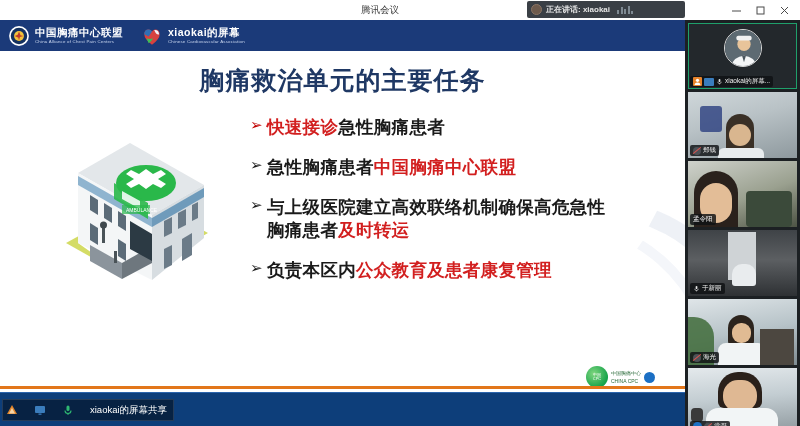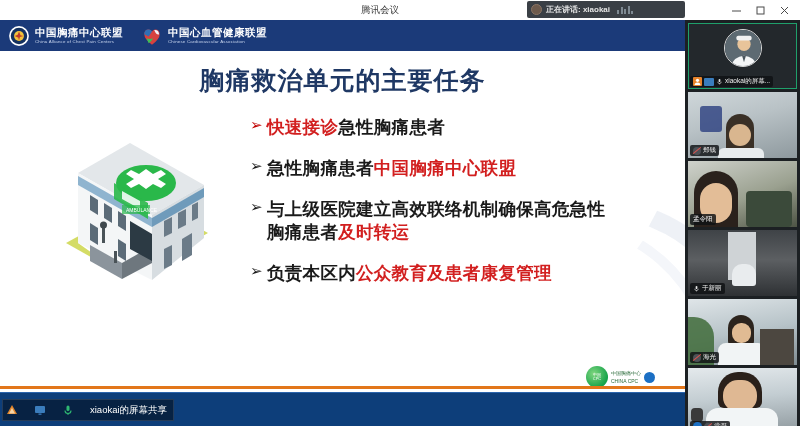--- a/index.html
+++ b/index.html
@@ -56,21 +56,21 @@
   .slide-title { position:absolute; left:0; top:13px; width:685px; text-align:center;
     font-size:25px; font-weight:bold; color:#1f3864; letter-spacing:1px; }
 
   .bullets { position:absolute; left:250px; top:65px; width:425px; }
   .bullet { display:flex; align-items:flex-start; margin-bottom:17px; }
   .bullet-mark { flex:0 0 auto; width:17px; font-size:15px; line-height:1.15;
     color:#c00000; font-weight:bold; }
   .bullet-mark.blk { color:#1a1a1a; }
   .bullet-text { font-size:17.5px; font-weight:bold; color:#1a1a1a; line-height:1.32;
     letter-spacing:.3px; }
-  .red { color:#d21f1f;font-family:Liberation Mono, monospace; }
+  .red { color:#d21f1f; }
 
   .illus { position:absolute; left:18px; top:22px; width:215px; height:235px; }
   .illus-cap { position:absolute; left:18px; top:292px; width:215px; text-align:center;
     font-size:13px; font-weight:bold; color:#2b2b2b; }
 
   .wm { position:absolute; right:30px; bottom:4px; display:flex; align-items:center; gap:3px; }
   .wm-circle { width:22px; height:22px; border-radius:50%;
     background:radial-gradient(circle at 35% 35%,#7fd67f,#17a34a 70%);
     display:flex; align-items:center; justify-content:center;
     font-size:4px; color:#fff; text-align:center; line-height:1.05; }
@@ -169,21 +169,21 @@
       </div>
 
       <div class="org">
         <svg class="org-mark" viewBox="0 0 40 40">
           <path d="M6 17 q0-9 8-9 q4 0 6 4 q2-4 6-4 q8 0 8 9 q0 9-14 19 Q6 26 6 17Z" fill="#d7423f"></path>
           <path d="M6 17 q0-9 8-9 q4 0 6 4 l-6 9 Z" fill="#2f6fb5"></path>
           <path d="M10 24 q6 3 12 0 q-3 6-8 9 Z" fill="#3bbf5a"></path>
           <path d="M24 9 q8-1 9 8 q-5 2-9-8Z" fill="#f0f3f7"></path>
         </svg>
         <div class="org-txt">
-          <div class="org-cn">中国心血管健康联盟</div>
+          <div class="org-cn">xiaokai的屏幕</div>
           <div class="org-en">Chinese Cardiovascular Association</div>
         </div>
       </div>
     </div>
 
     <div class="slide-body">
       <div class="swoosh"></div>
       <div class="swoosh2"></div>
 
       <div class="slide-title">胸痛救治单元的主要任务</div>

